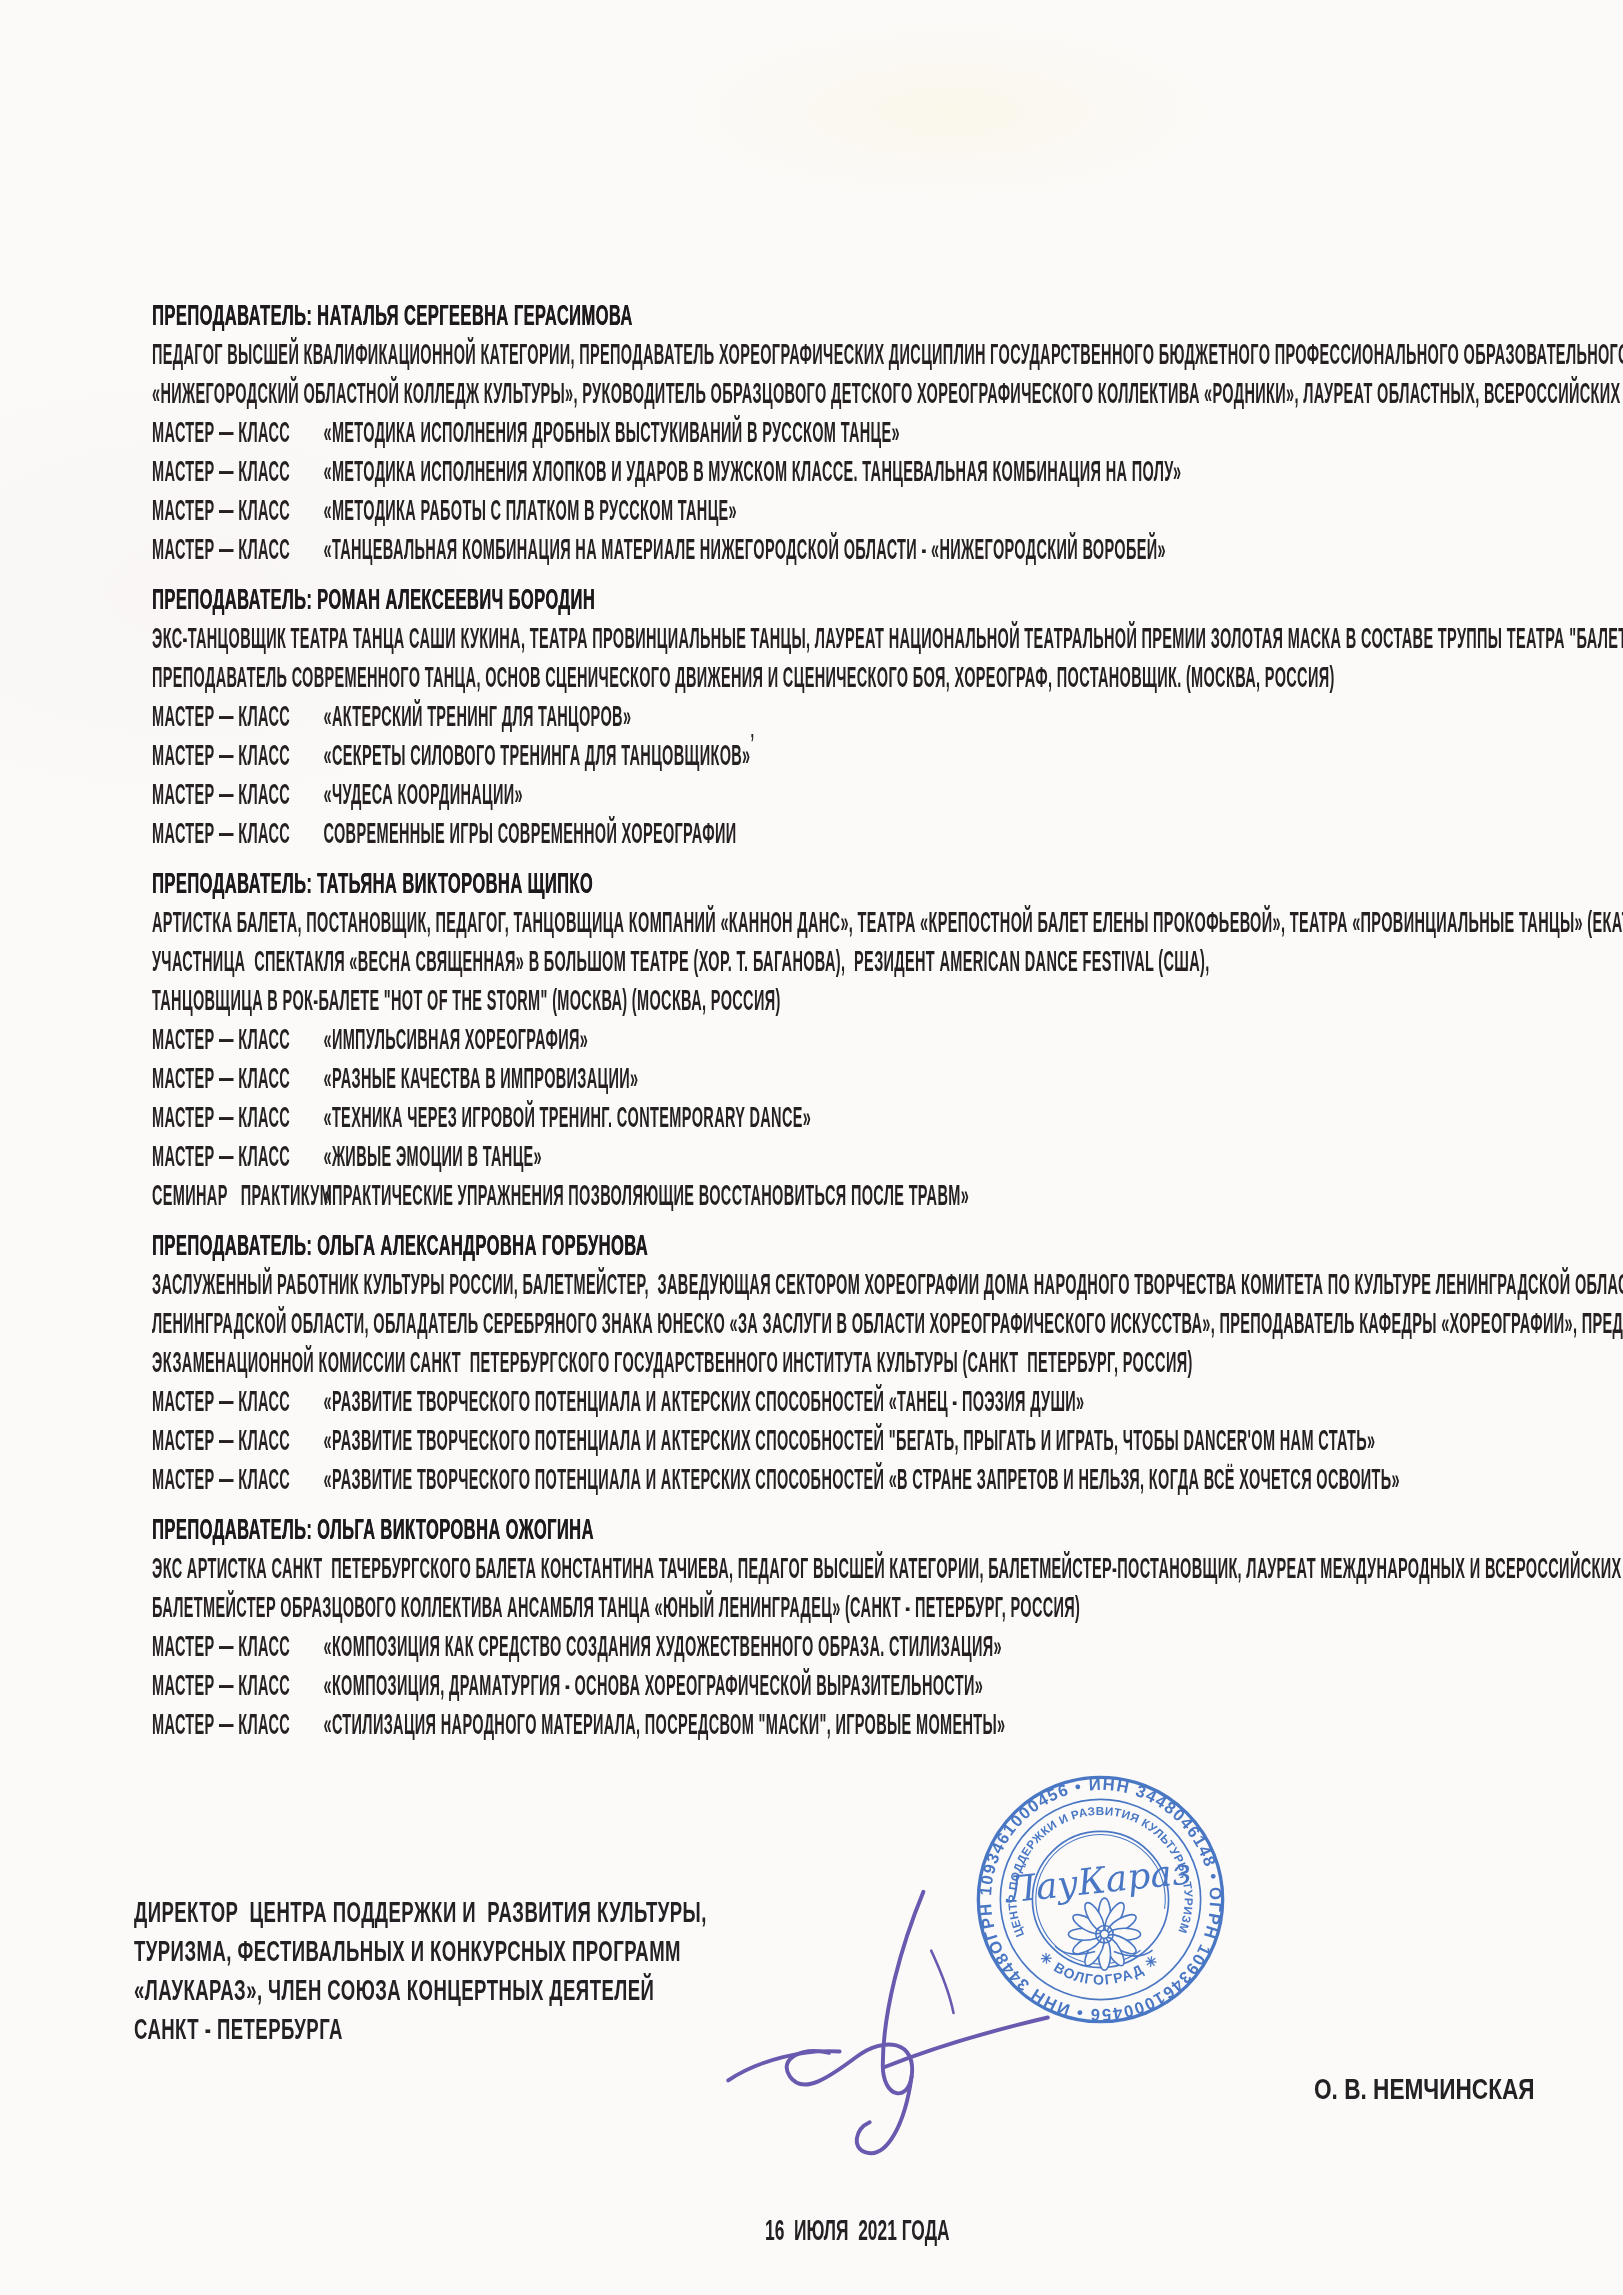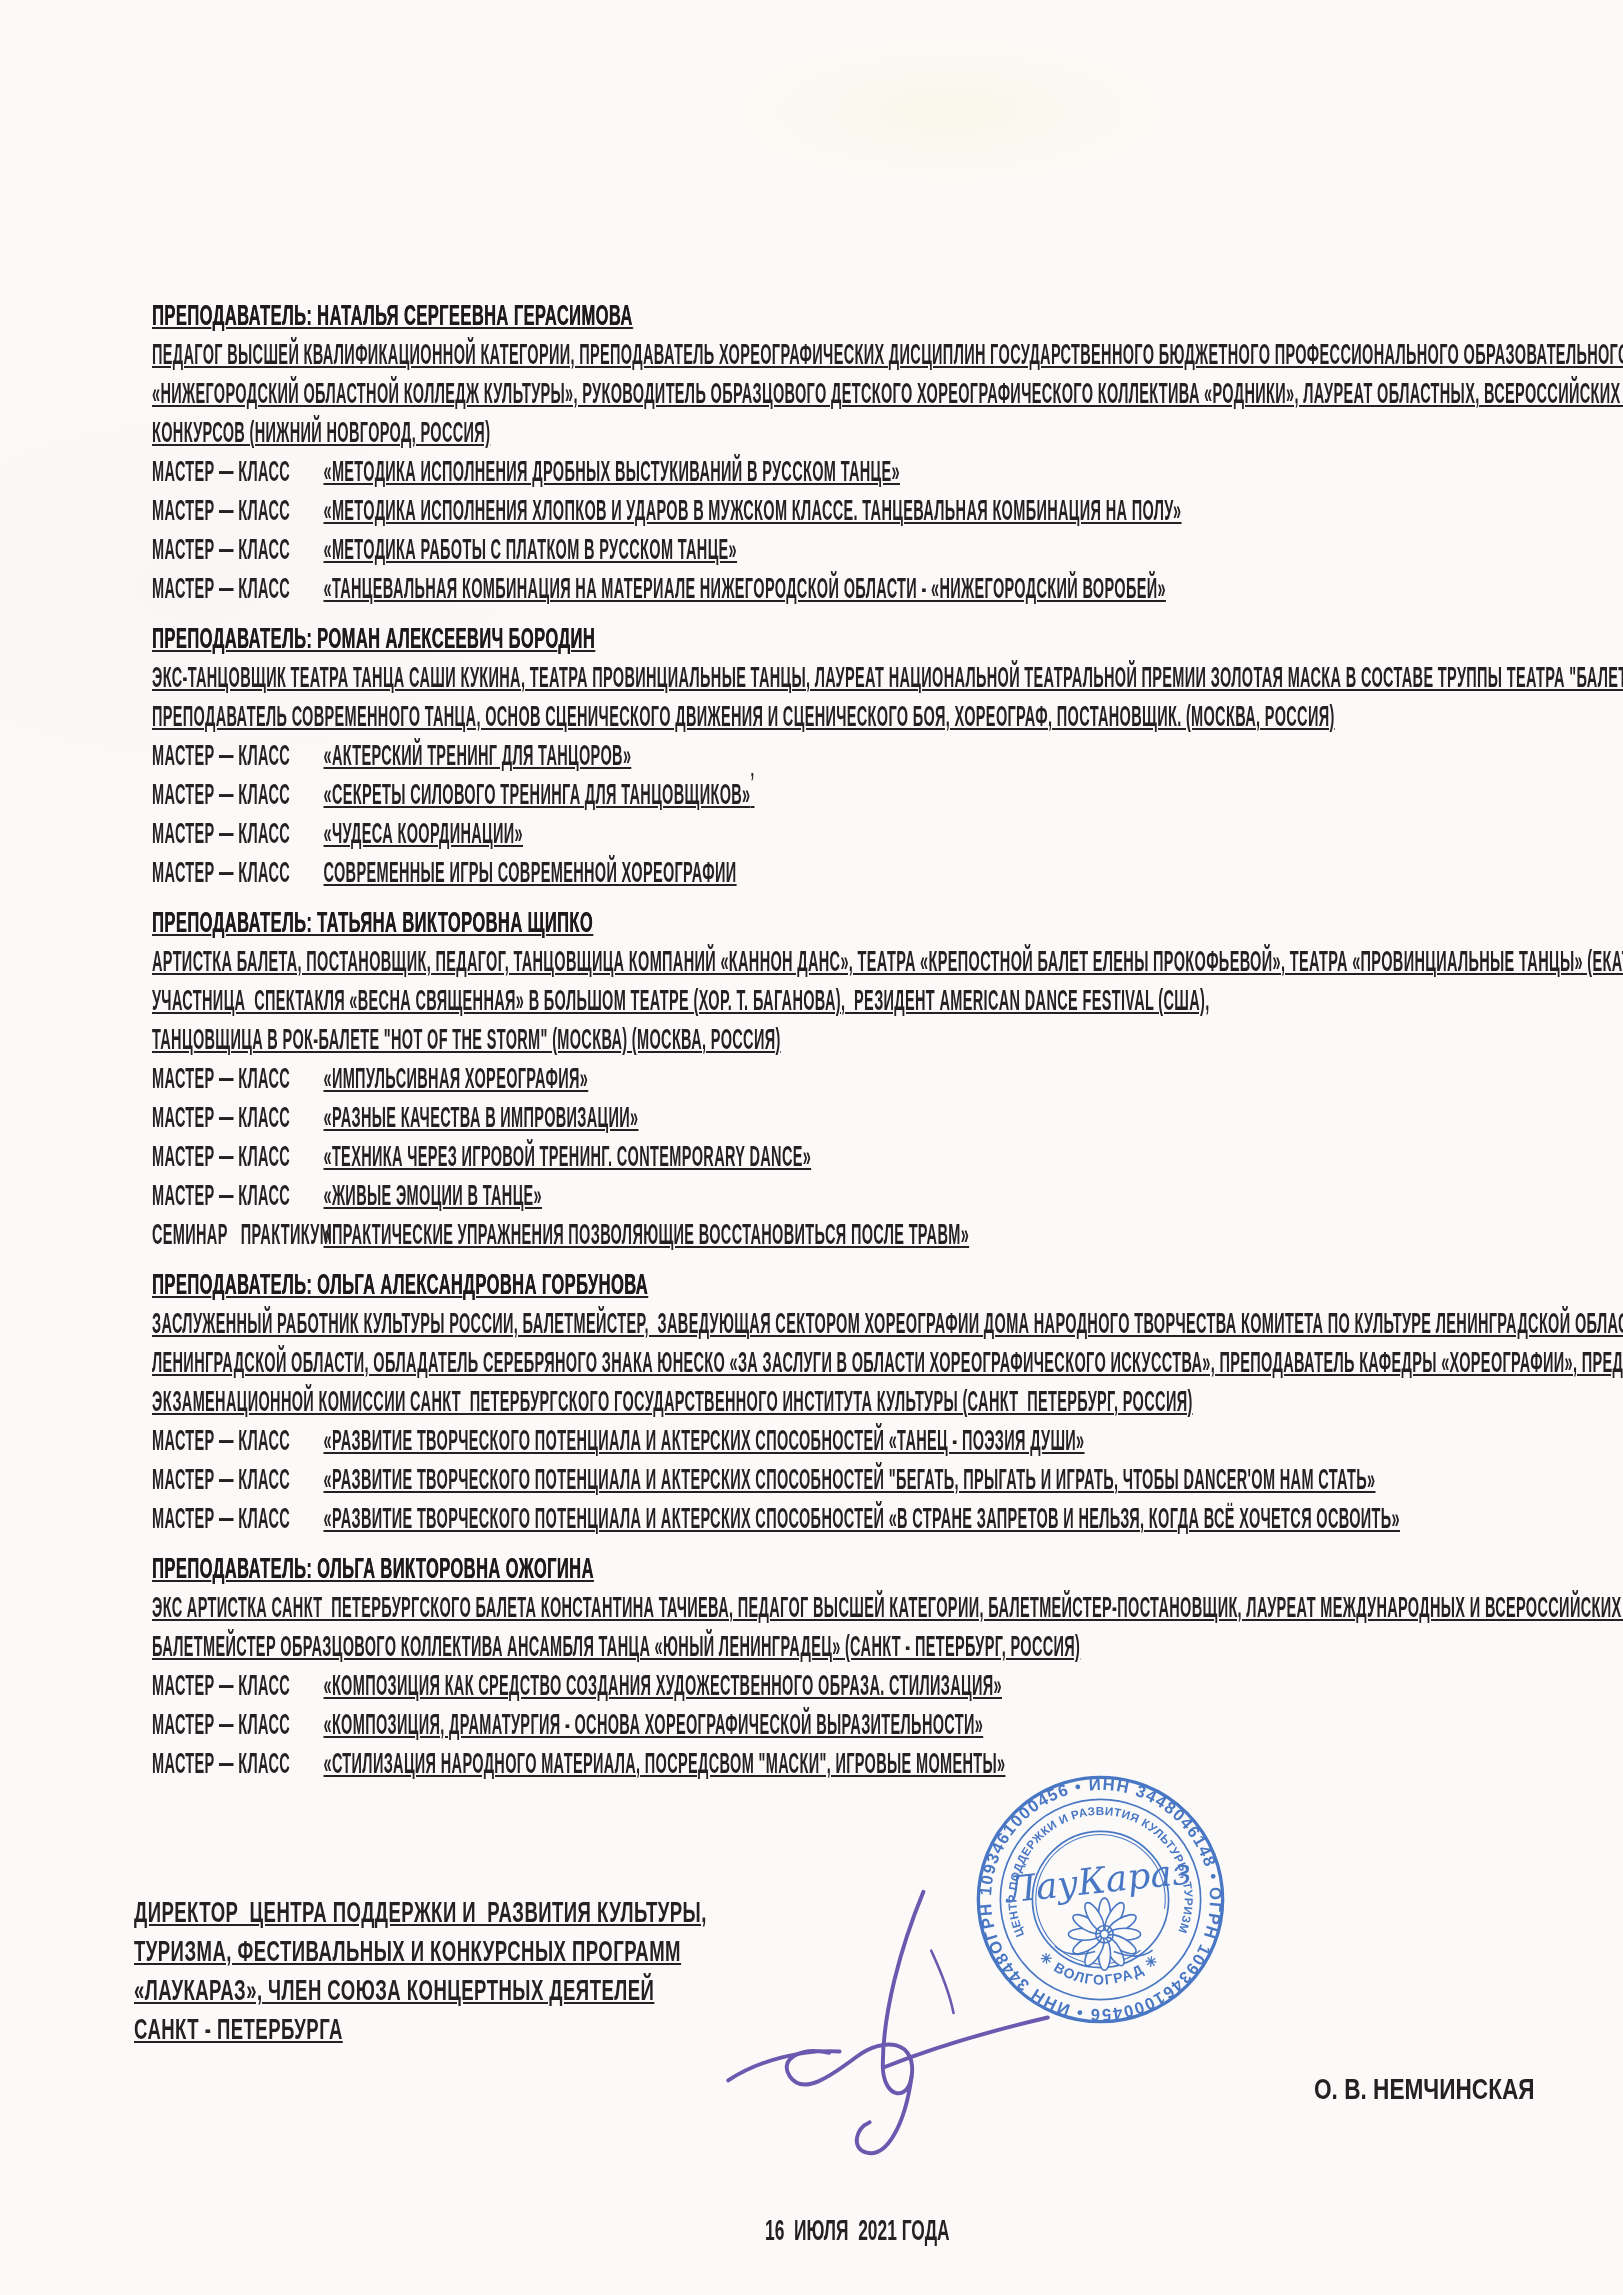--- a/index.html
+++ b/index.html
@@ -13,21 +13,21 @@
       #fbfaf8;
     overflow:hidden;
     font-family:"Liberation Sans", sans-serif;
     color:#262023;
   }
   .content{
     position:absolute;
     left:152px; top:296px;
     width:1427px;
   }
-  .row{height:39px; overflow:visible;text-decoration:underline;}
+  .row{height:39px; overflow:visible;}
   .cline{
     font-size:29px;
     font-weight:700;
     line-height:39px;
     letter-spacing:0.7px;
     white-space:pre;
     transform:scaleX(0.50);
     transform-origin:0 50%;
     width:200%;
   }
@@ -69,23 +69,20 @@
 
     <div class="section">
       <div class="row">
           <div class="cline heading">ПРЕПОДАВАТЕЛЬ: НАТАЛЬЯ СЕРГЕЕВНА ГЕРАСИМОВА</div>
         </div>
       <div class="row">
           <div class="cline">ПЕДАГОГ ВЫСШЕЙ КВАЛИФИКАЦИОННОЙ КАТЕГОРИИ, ПРЕПОДАВАТЕЛЬ ХОРЕОГРАФИЧЕСКИХ ДИСЦИПЛИН ГОСУДАРСТВЕННОГО БЮДЖЕТНОГО ПРОФЕССИОНАЛЬНОГО ОБРАЗОВАТЕЛЬНОГО УЧРЕЖДЕНИЯ</div>
         </div>
       <div class="row">
           <div class="cline">«НИЖЕГОРОДСКИЙ ОБЛАСТНОЙ КОЛЛЕДЖ КУЛЬТУРЫ», РУКОВОДИТЕЛЬ ОБРАЗЦОВОГО ДЕТСКОГО ХОРЕОГРАФИЧЕСКОГО КОЛЛЕКТИВА «РОДНИКИ», ЛАУРЕАТ ОБЛАСТНЫХ, ВСЕРОССИЙСКИХ И МЕЖДУНАРОДНЫХ</div>
-        </div>
-      <div class="row">
-          <div class="cline">КОНКУРСОВ (НИЖНИЙ НОВГОРОД, РОССИЯ)</div>
         </div>
       <div class="row">
           <div class="cline"><span class="mc-label">МАСТЕР — КЛАСС</span><span>«МЕТОДИКА ИСПОЛНЕНИЯ ДРОБНЫХ ВЫСТУКИВАНИЙ В РУССКОМ ТАНЦЕ»</span></div>
         </div>
       <div class="row">
           <div class="cline"><span class="mc-label">МАСТЕР — КЛАСС</span><span>«МЕТОДИКА ИСПОЛНЕНИЯ ХЛОПКОВ И УДАРОВ В МУЖСКОМ КЛАССЕ. ТАНЦЕВАЛЬНАЯ КОМБИНАЦИЯ НА ПОЛУ»</span></div>
         </div>
       <div class="row">
           <div class="cline"><span class="mc-label">МАСТЕР — КЛАСС</span><span>«МЕТОДИКА РАБОТЫ С ПЛАТКОМ В РУССКОМ ТАНЦЕ»</span></div>
         </div>

